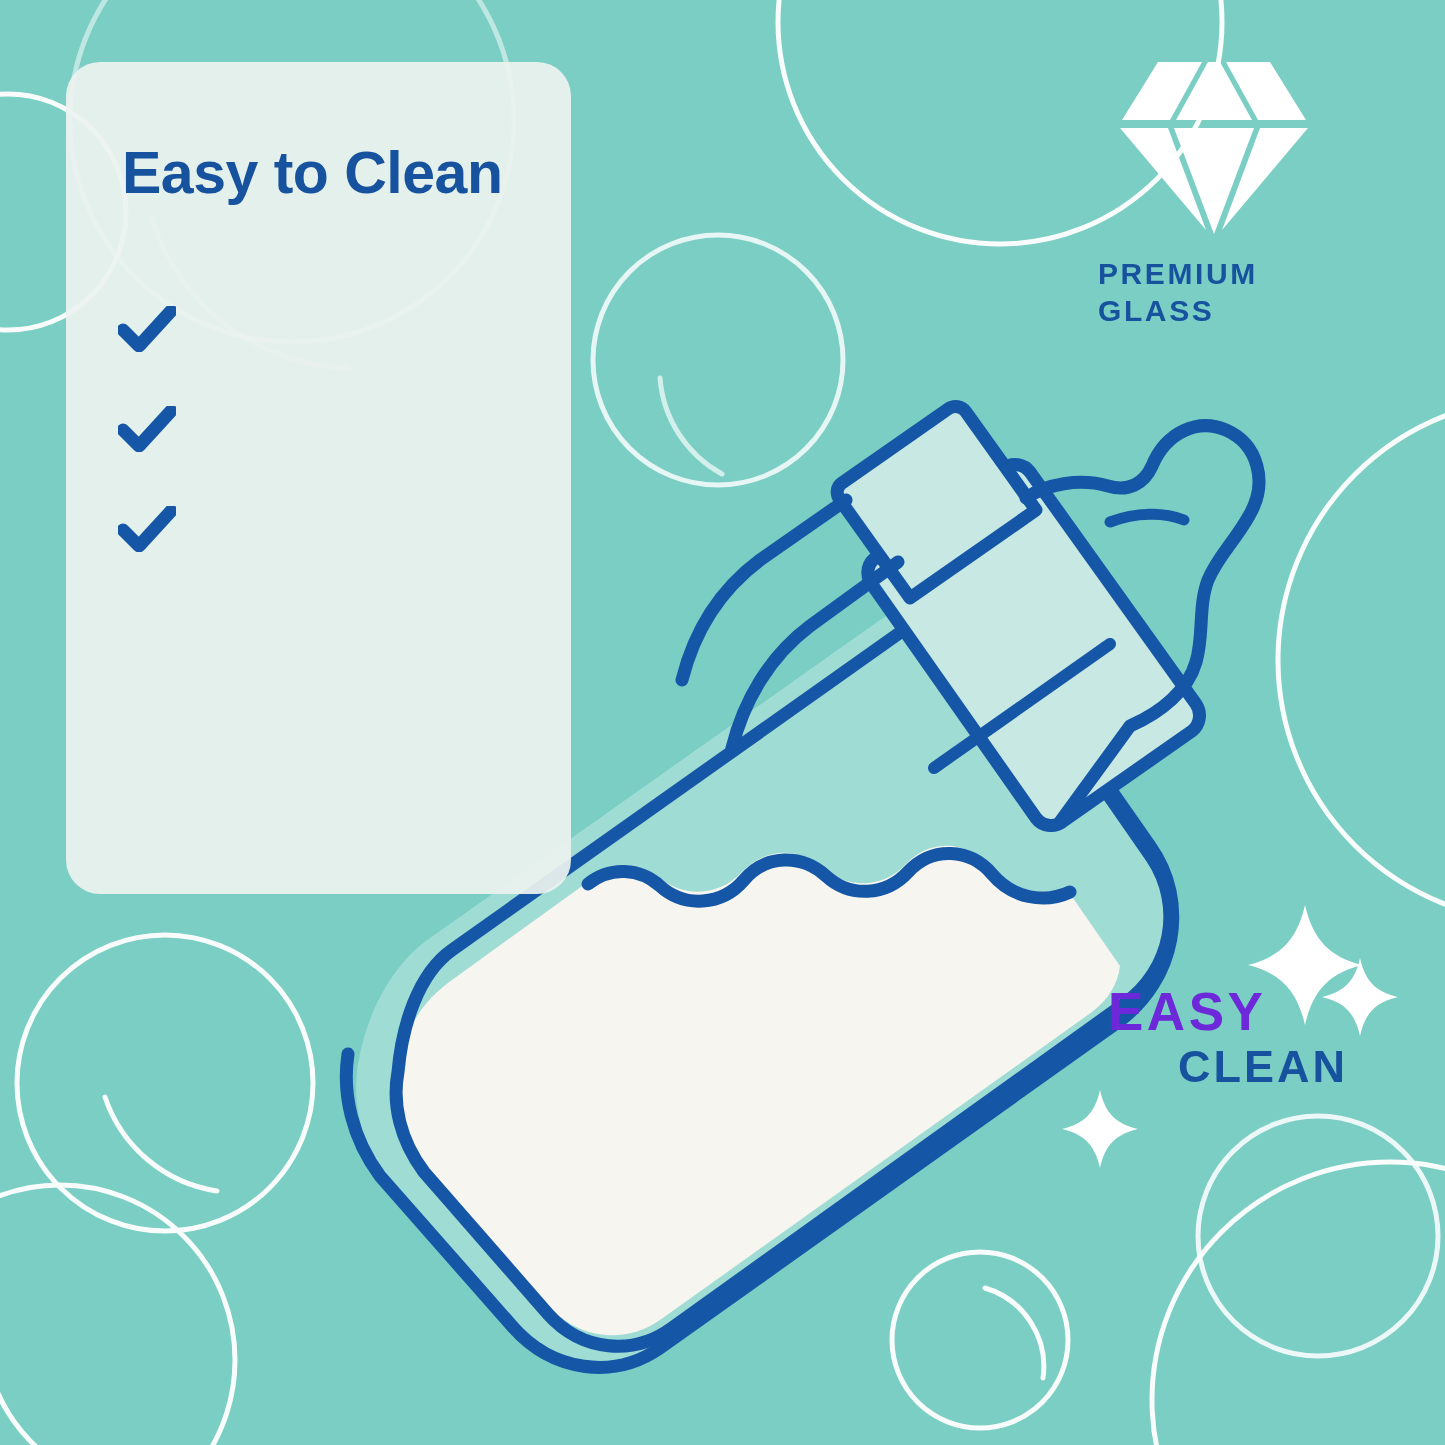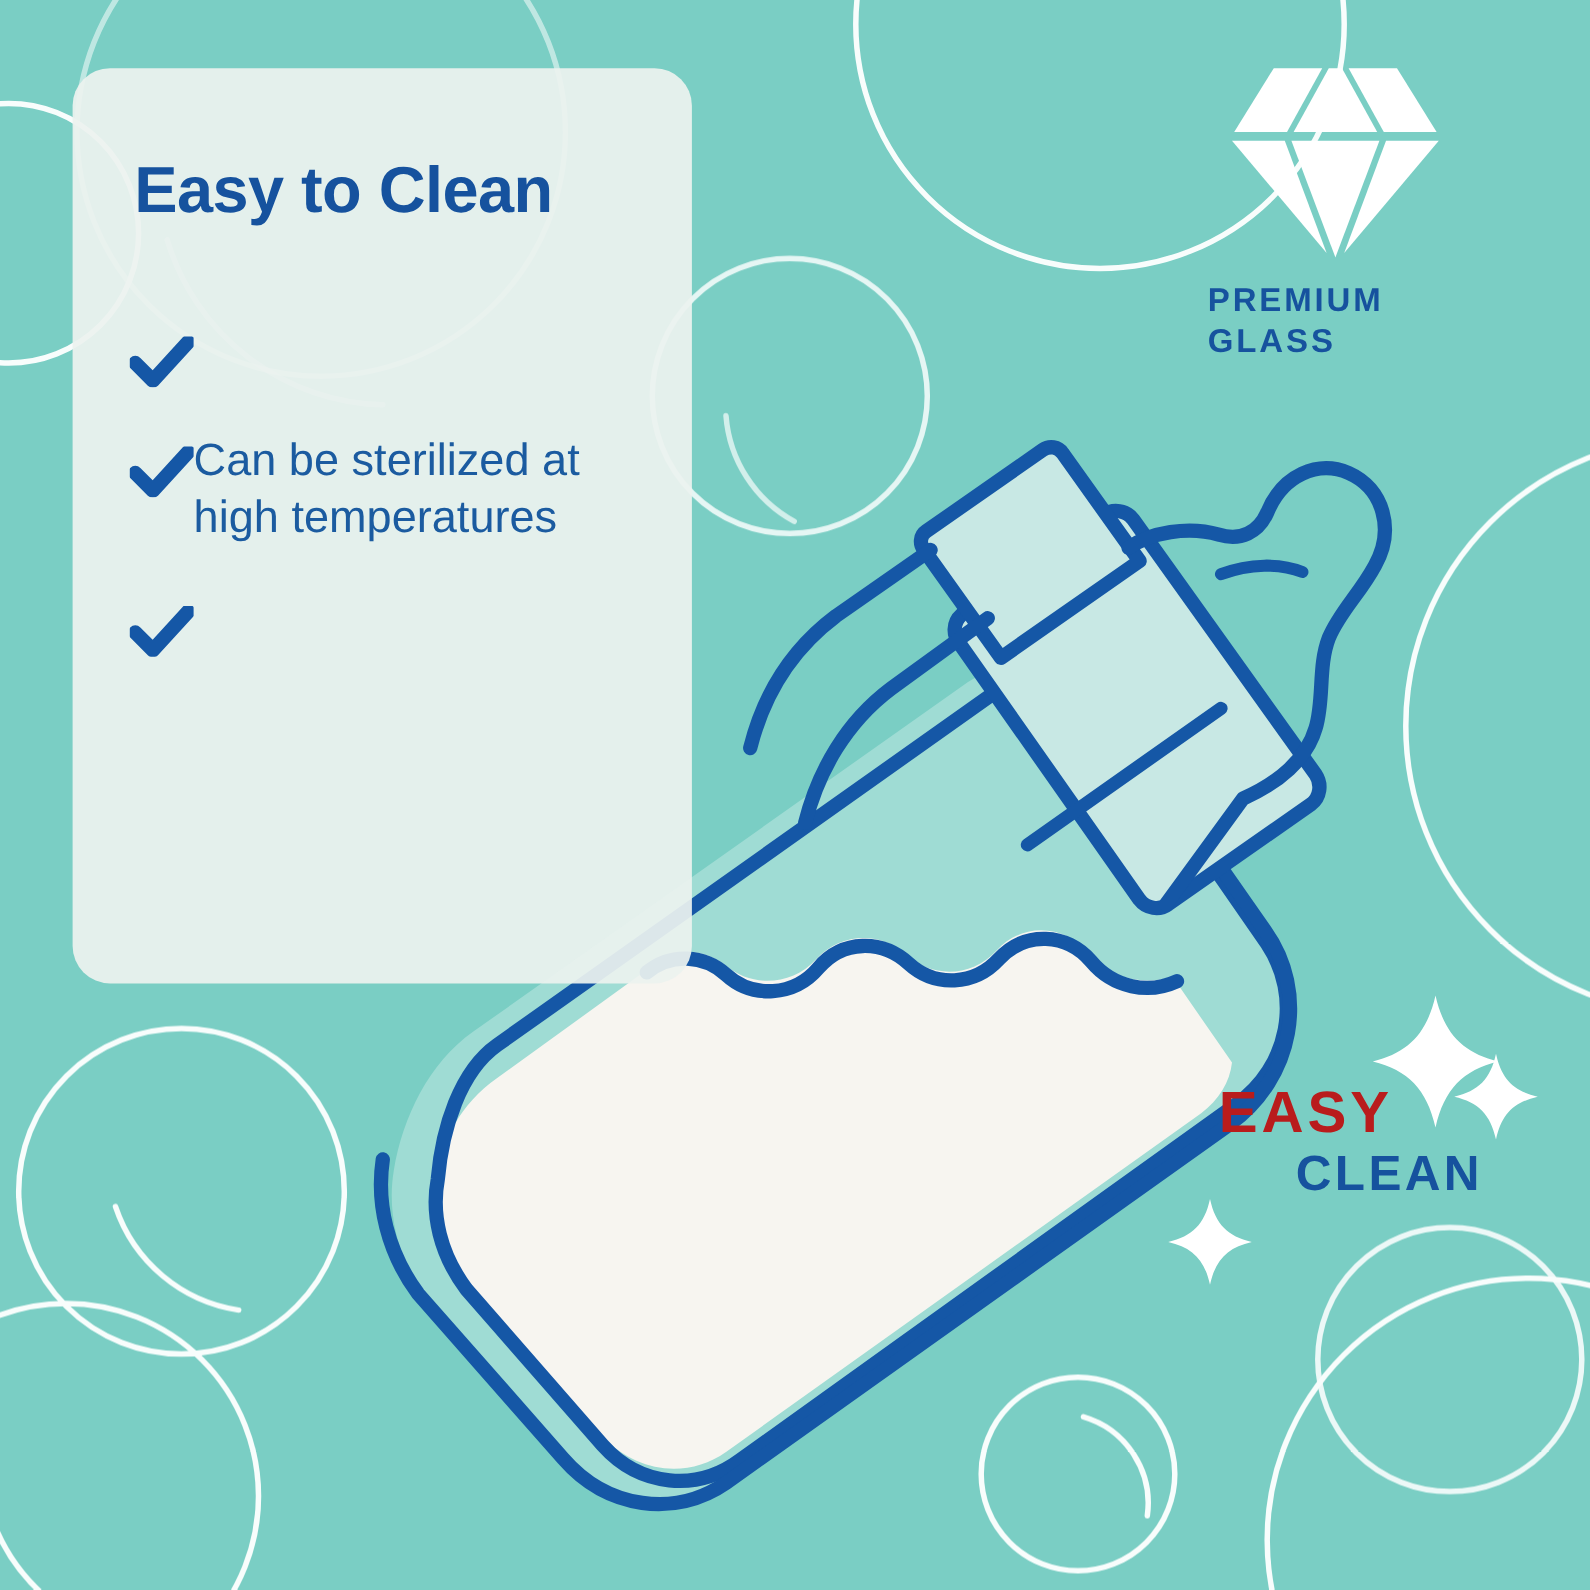--- a/index.html
+++ b/index.html
@@ -10,21 +10,21 @@
     font-family:"Liberation Sans", sans-serif;
     overflow:hidden;
     position:relative;
   }
   #stage{position:absolute;inset:0;width:1445px;height:1445px;}
   svg.layer{position:absolute;left:0;top:0;width:1445px;height:1445px;}
 
   
   .card{
     position:absolute;
-    left:66px;top:62px;width:563px;height:832px;
+    left:66px;top:62px;width:505px;height:832px;
     background:rgba(236,242,239,0.93);
     border-radius:34px;
     z-index:5;
   }
   .card-title{
     position:absolute;left:56px;top:82px;
     font-size:59px;font-weight:bold;
     color:#16529E;
     letter-spacing:-0.5px;
     line-height:1;
@@ -68,21 +68,21 @@
   }
 
   
   .easyclean{
     position:absolute;
     left:1108px;top:985px;width:240px;
     z-index:6;
     text-align:left;
   }
   .ec-line1{
-    font-size:53px;font-weight:bold;color:#b91c1c;
+    font-size:53px;font-weight:bold;color:#6d28d9;
     letter-spacing:3.5px;line-height:1.02;
   }
   .ec-line2{
     font-size:45px;font-weight:bold;color:#16529E;
     letter-spacing:3px;line-height:1.05;
     margin-left:36px;margin-top:4px;text-align:right;
   }
 </style>
 </head>
 <body>
@@ -228,21 +228,20 @@
           </svg>
         </span>
       </div>
 
       <div class="bullet">
         <span class="check">
           <svg width="58" height="46" viewBox="0 0 58 46">
             <path d="M5 24 L21 40 L53 5" fill="none" stroke="#1557A6" stroke-width="13" stroke-linecap="round" stroke-linejoin="round"></path>
           </svg>
         </span>
-        <span class="bullet-text">Can be sterilized at high temperatures</span>
       </div>
 
       <div class="bullet">
         <span class="check">
           <svg width="58" height="46" viewBox="0 0 58 46">
             <path d="M5 24 L21 40 L53 5" fill="none" stroke="#1557A6" stroke-width="13" stroke-linecap="round" stroke-linejoin="round"></path>
           </svg>
         </span>
       </div>
 

